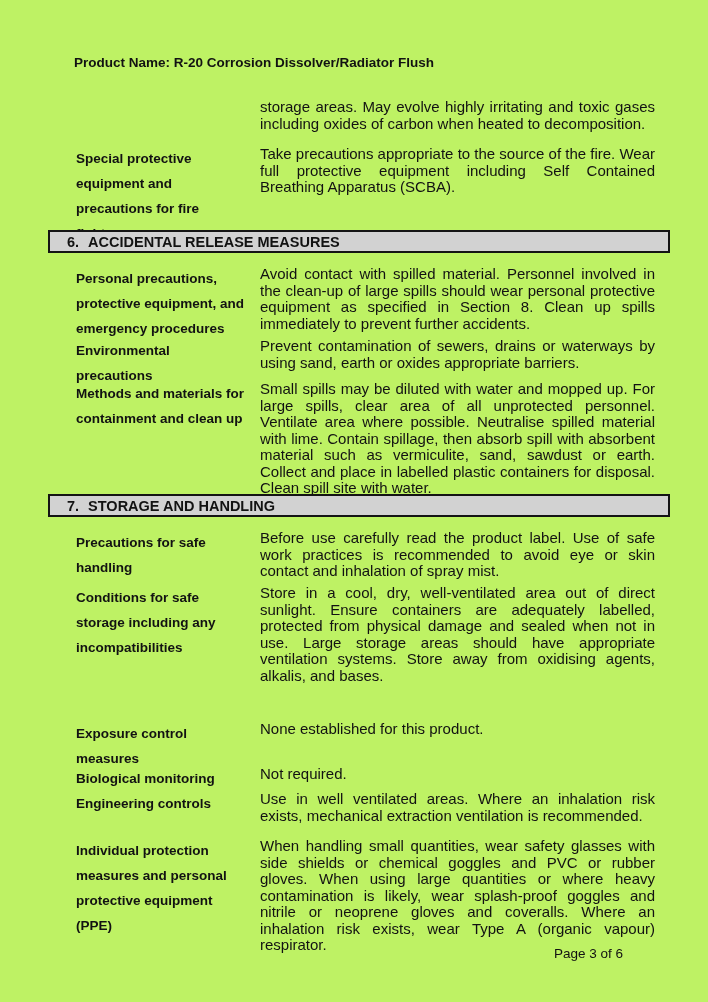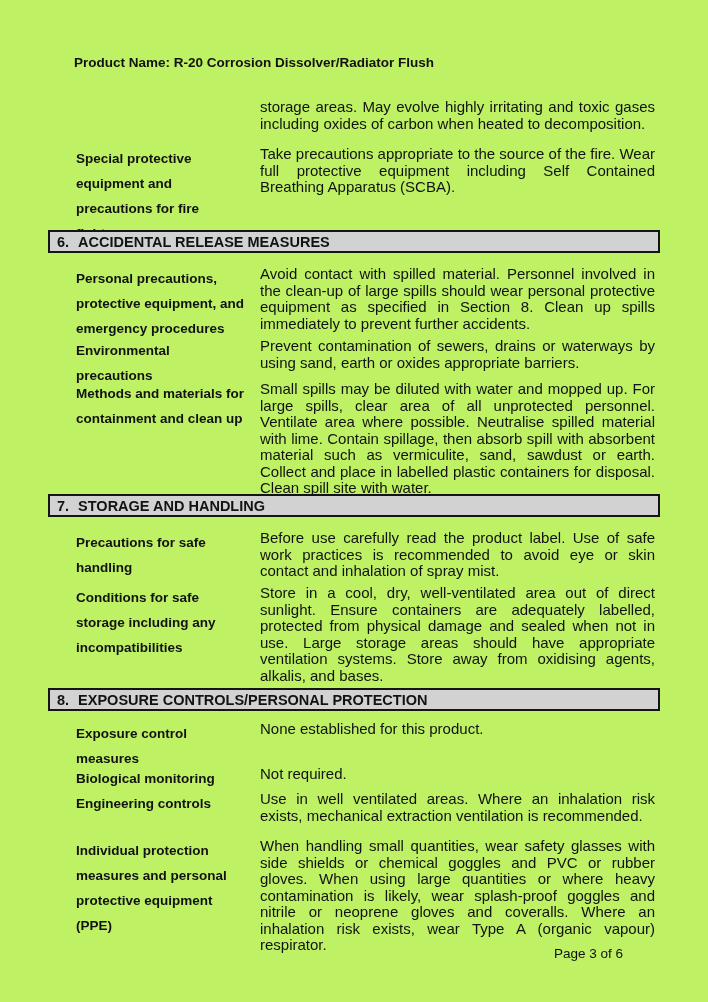--- a/index.html
+++ b/index.html
@@ -39,21 +39,21 @@
     line-height: 16.5px;
     text-align: justify;
   }
   .section-bar {
     position: absolute;
     left: 48px;
     width: 601px;
     height: 19px;
     background: #d2d2d2;
     border: 2px solid #141414;
-    padding-left: 7px;
+    padding-left: 17px;
     font-size: 14.5px;
     font-weight: bold;
     line-height: 20px;
     white-space: nowrap;
   }
   .section-bar .bar-title { margin-left: 9px; }
   .footer {
     position: absolute;
     right: 85px;
     top: 946px;
@@ -113,23 +113,20 @@
     <div class="value">Before use carefully read the product label. Use of safe work practices is recommended to avoid eye or skin contact and inhalation of spray mist.</div>
   </div>
 
   <div class="row" style="top:585px">
     <div class="label">Conditions for safe
 storage including any
 incompatibilities</div>
     <div class="value">Store in a cool, dry, well-ventilated area out of direct sunlight.  Ensure containers are adequately labelled, protected from physical damage and sealed when not in use.  Large storage areas should have appropriate ventilation systems.  Store away from oxidising agents, alkalis, and bases.</div>
   </div>
 
-  <div class="section-bar" style="top:688px">
-    <span>8.</span><span class="bar-title">EXPOSURE CONTROLS/PERSONAL PROTECTION</span>
-  </div>
 
   <div class="row" style="top:721px">
     <div class="label">Exposure control
 measures</div>
     <div class="value">None established for this product.</div>
   </div>
 
   <div class="row" style="top:766px">
     <div class="label">Biological monitoring</div>
     <div class="value">Not required.</div>

